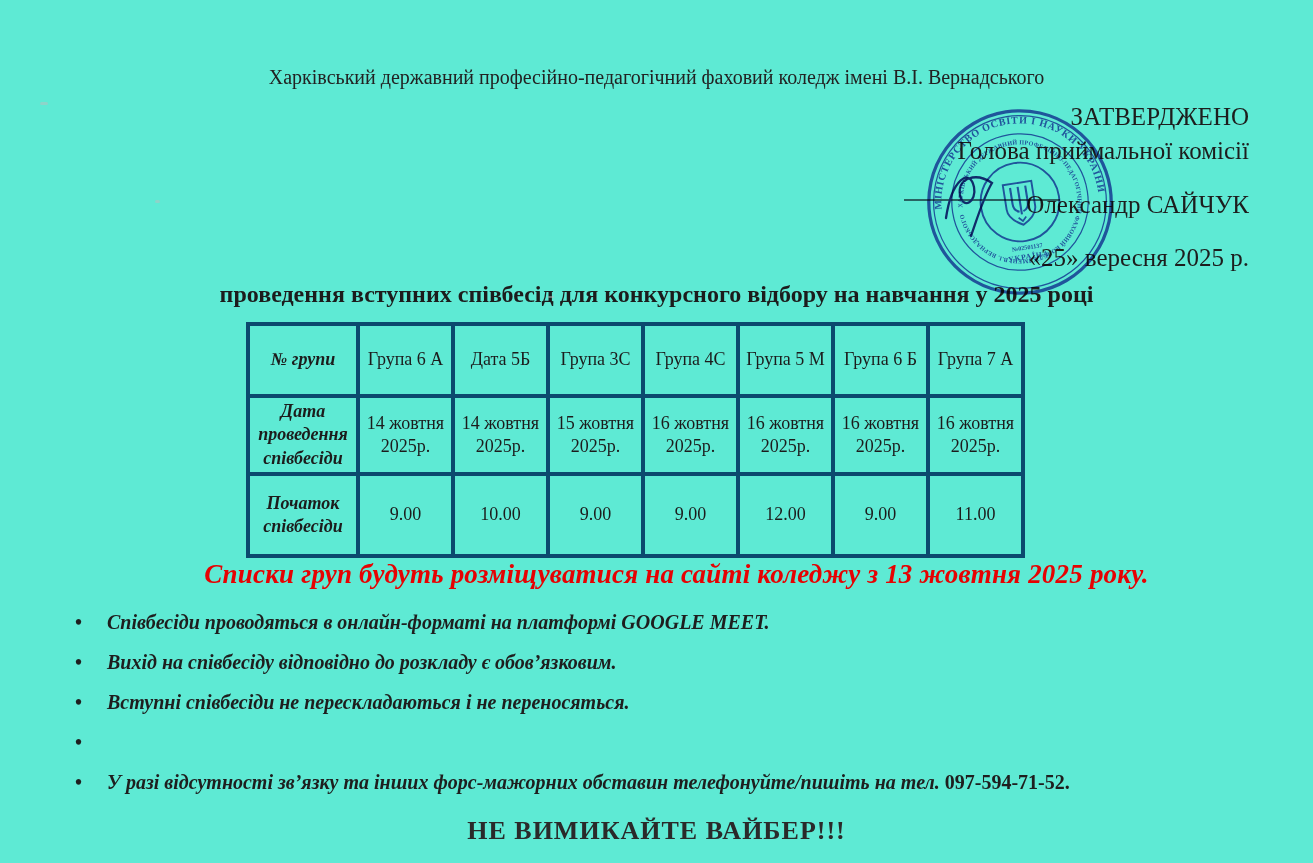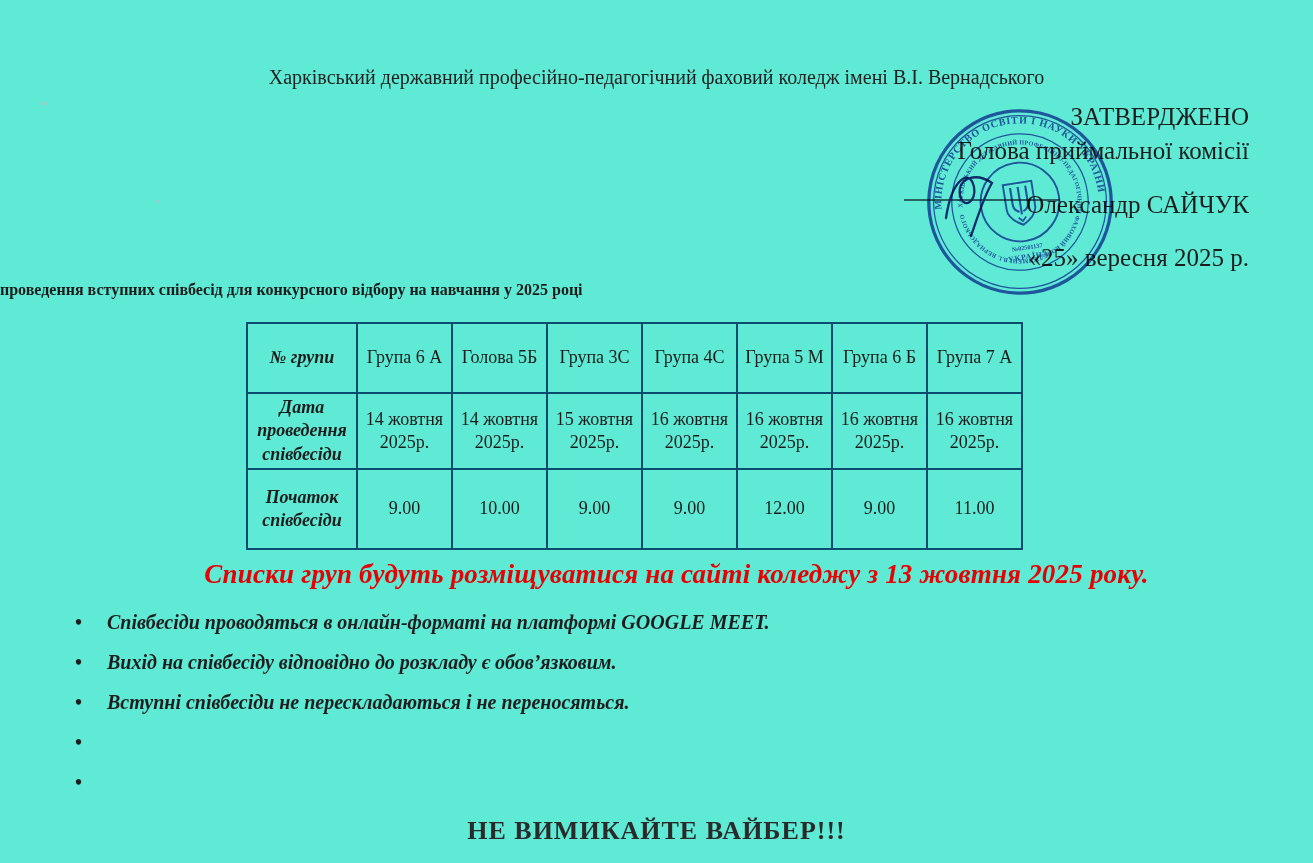--- a/index.html
+++ b/index.html
@@ -18,26 +18,26 @@
   .approval .l3{margin-top:25px;}
   .approval .l4{margin-top:25px;}
   
   .stamp{position:absolute;left:924px;top:106px;width:192px;height:192px;z-index:2;
     transform:rotate(-9deg);opacity:.88;mix-blend-mode:multiply;}
   .signature{position:absolute;left:898px;top:160px;width:175px;height:85px;z-index:3;
     mix-blend-mode:multiply;}
   
   .doc-title{position:absolute;top:249px;left:0;width:100%;text-align:center;
     font-size:24px;font-weight:bold;letter-spacing:1px;}
-  .doc-subtitle{position:absolute;top:281px;left:0;width:100%;
-    font-size:16px;font-weight:bold;}
+  .doc-subtitle{position:absolute;top:281px;left:0;width:100%;text-align:center;
+    font-size:24px;font-weight:bold;}
   
   table.sched{position:absolute;left:246px;top:322px;border-collapse:collapse;
     table-layout:fixed;}
-  table.sched td{border:2px solid #0c4a6e;text-align:center;vertical-align:middle;
+  table.sched td{border:4px solid #0c4a6e;text-align:center;vertical-align:middle;
     font-size:18px;padding:2px 3px;line-height:1.3;}
   table.sched col.c0{width:110px;}
   table.sched col.cg{width:95px;}
   table.sched tr.r0 td{height:64px;}
   table.sched tr.r1 td{height:68px;}
   table.sched tr.r2 td{height:74px;}
   td.lbl{font-weight:bold;font-style:italic;font-size:18.5px;line-height:1.2;}
   
   .notice{position:absolute;top:559px;left:0;width:100%;text-align:center;
     font-size:27px;font-weight:bold;font-style:italic;color:#e60202;letter-spacing:.2px;margin-left:20px;}
@@ -113,21 +113,21 @@
         <col class="cg">
       <col class="cg">
         <col class="cg">
         <col class="cg">
         <col class="cg">
     </colgroup>
     <tbody>
         <tr class="r0">
       <td class="lbl">№ групи</td>
       <td>Група 6 А</td>
-      <td>Голова 5Б</td>
+      <td>Дата 5Б</td>
       <td>Група 3С</td>
       <td>Група 4С</td>
       <td>Група 5 М</td>
       <td>Група 6 Б</td>
       <td>Група 7 А</td>
     </tr>
     <tr class="r1">
       <td class="lbl">Дата проведення співбесіди</td>
       <td>14 жовтня 2025р.</td>
       <td>14 жовтня 2025р.</td>
@@ -163,20 +163,24 @@
     </div>
     <div class="bullet">
       <span class="dot">•</span>
       <div class="btxt"><span>Вступні співбесіди не перескладаються і не переносяться.</span></div>
     </div>
     <div class="bullet">
       <span class="dot">•</span>
     </div>
     <div class="bullet">
       <span class="dot">•</span>
+      <div class="btxt">
+        <span>У разі відсутності зв’язку та інших форс-мажорних обставин телефонуйте/пишіть на тел.</span>
+        <span class="phone">097-594-71-52.</span>
+      </div>
     </div>
   </div>
 
   <div class="footer">НЕ ВИМИКАЙТЕ ВАЙБЕР!!!</div>
 
   <div class="speck s1"></div>
   <div class="speck s2"></div>
   <div class="speck s3"></div>
 
 </div>

